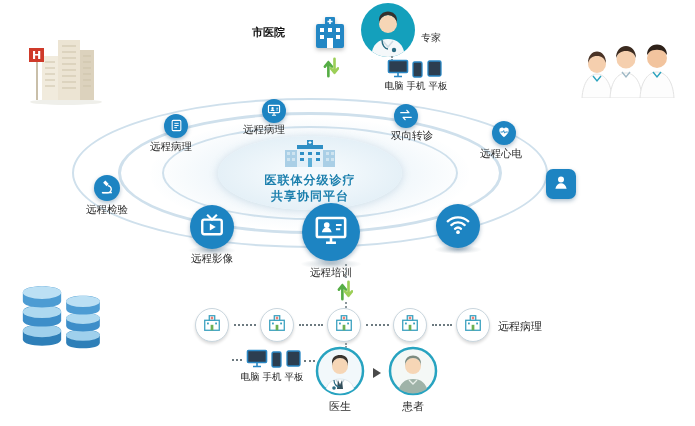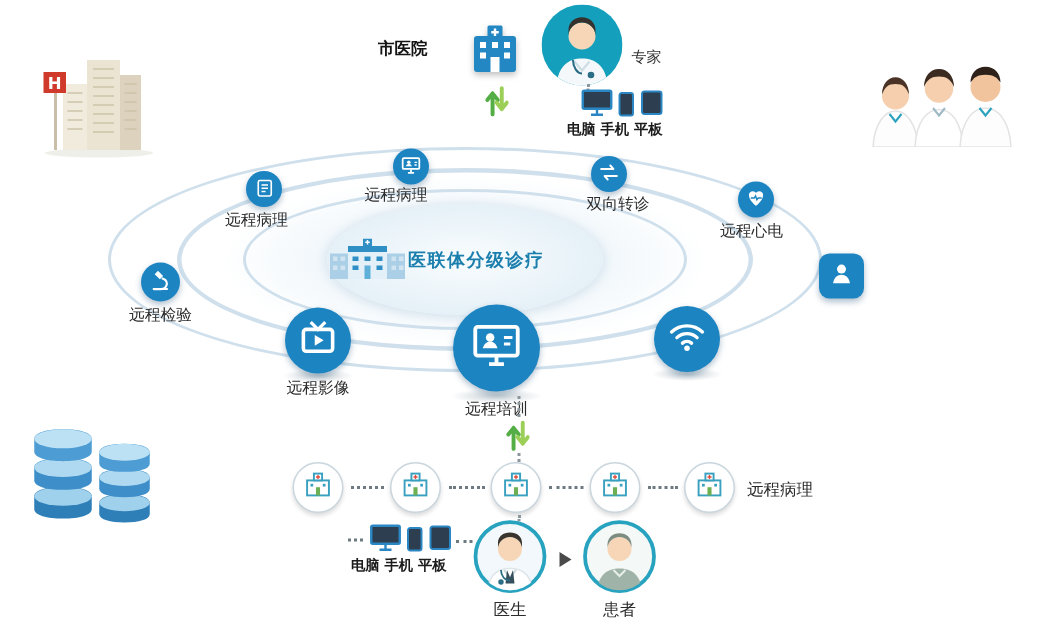--- a/index.html
+++ b/index.html
@@ -2,27 +2,27 @@
 <html><head>
 <meta charset="utf-8">
 <style>
   *{margin:0;padding:0;box-sizing:border-box}
   body{background:#fff;font-family:"DejaVu Sans","Liberation Sans",sans-serif}
   .canvas{position:relative;width:695px;height:426px;background:#fff;overflow:hidden}
   .ring{position:absolute;border:2px solid #cfe0ec;border-radius:50%}
   .glow{position:absolute;border-radius:50%;background:radial-gradient(ellipse at center,rgba(205,227,241,.65) 0%,rgba(205,227,241,0) 72%)}
   .hub{position:absolute;left:218px;top:136px;width:184px;height:74px;border-radius:50%;
        background:radial-gradient(ellipse at center,#f5fafd 15%,#dcebf4 100%);
-       box-shadow:0 1px 8px rgba(120,160,190,.3);display:flex;flex-direction:row;align-items:center}
+       box-shadow:0 1px 8px rgba(120,160,190,.3);display:flex;flex-direction:column;align-items:center}
   .hub-title{font-size:12px;font-weight:bold;color:#1b7fad;letter-spacing:1px;line-height:1.35;text-align:center}
   .node{position:absolute;border-radius:50%;background:#1d84c2;display:flex;align-items:center;justify-content:center;
         box-shadow:0 2px 4px rgba(25,75,115,.35)}
   .square-node{border-radius:7px}
   .lbl{position:absolute;font-size:10.5px;color:#2b2b2b;text-align:center;white-space:nowrap}
-  .dev-lbl{position:absolute;font-size:9.5px;font-weight:bold;color:#1c1c1c;white-space:nowrap;}
+  .dev-lbl{position:absolute;font-size:9.5px;font-weight:normal;color:#1c1c1c;white-space:nowrap;text-align:center}
   .hosp{position:absolute;width:34px;height:34px;border-radius:50%;background:#fff;border:1px solid #c9d6de;
         box-shadow:0 2px 3px rgba(0,0,0,.14);display:flex;align-items:center;justify-content:center}
   .hdots{position:absolute;border-top:2px dotted #6d7a80}
   .vdots{position:absolute;border-left:2px dotted #8b979c}
   .shadow{position:absolute;border-radius:50%;background:radial-gradient(ellipse at center,rgba(60,90,110,.28),rgba(60,90,110,0) 70%)}
   .big-label{position:absolute;font-size:11px;font-weight:bold;color:#141414;white-space:nowrap}
   .name-lbl{position:absolute;font-size:10px;color:#333;white-space:nowrap}
   .avatar{position:absolute}
 </style>
 </head>
@@ -58,20 +58,21 @@
           <rect x="4" y="18" width="3" height="3"></rect>
             <rect x="9" y="18" width="3" height="3"></rect>
           <rect x="43" y="12" width="3" height="3"></rect>
             <rect x="48" y="12" width="3" height="3"></rect>
           <rect x="43" y="18" width="3" height="3"></rect>
             <rect x="48" y="18" width="3" height="3"></rect>
         </g>
       </svg>
     </span>
     <div class="hub-title">医联体分级诊疗</div>
+    <div class="hub-title">共享协同平台</div>
   </div>
 
   <div class="big-label" style="left:252px;top:25px">市医院</div>
 
   <span class="avatar" style="left:313px;top:14px">
     <svg width="34" height="36" viewBox="0 0 34 36" style="filter:drop-shadow(0 2px 2px rgba(0,0,0,.25))">
       <rect x="3" y="10" width="28" height="24" rx="2" fill="#2387c4"></rect>
       <rect x="12" y="3" width="10" height="9" rx="1" fill="#2387c4"></rect>
       <path d="M17 5v5M14.5 7.5h5" stroke="#fff" stroke-width="1.6"></path>
       <g fill="#fff">

